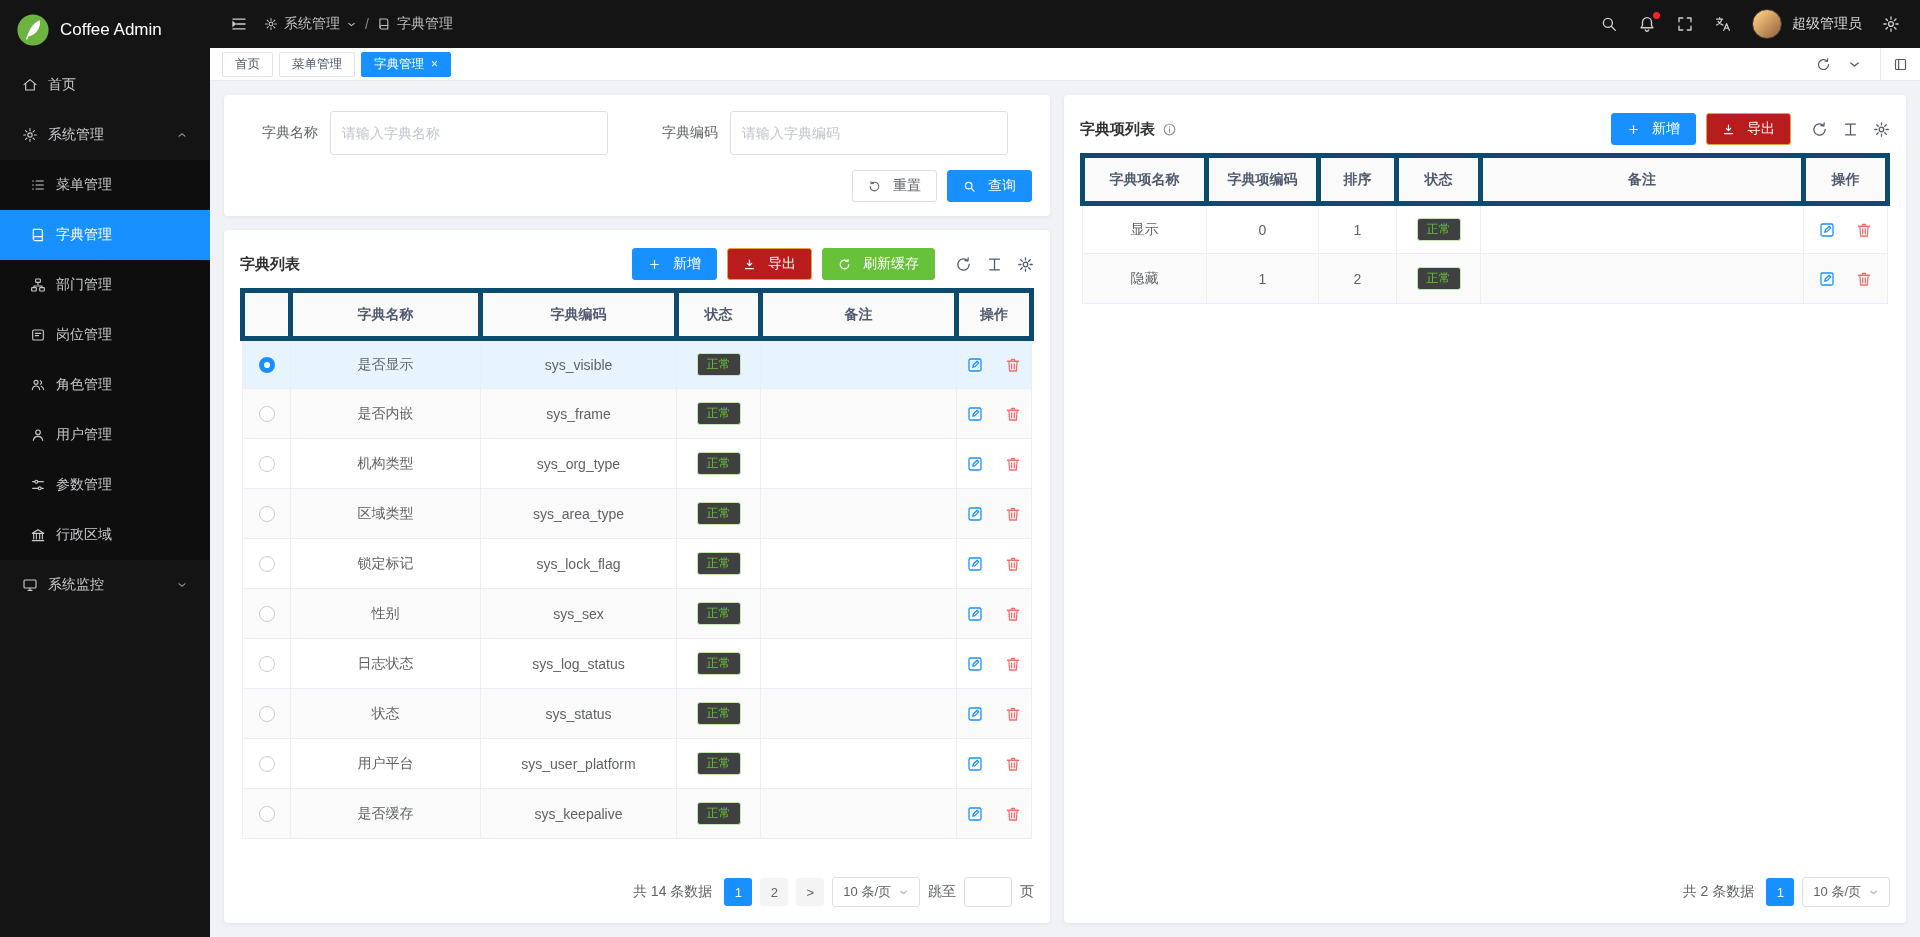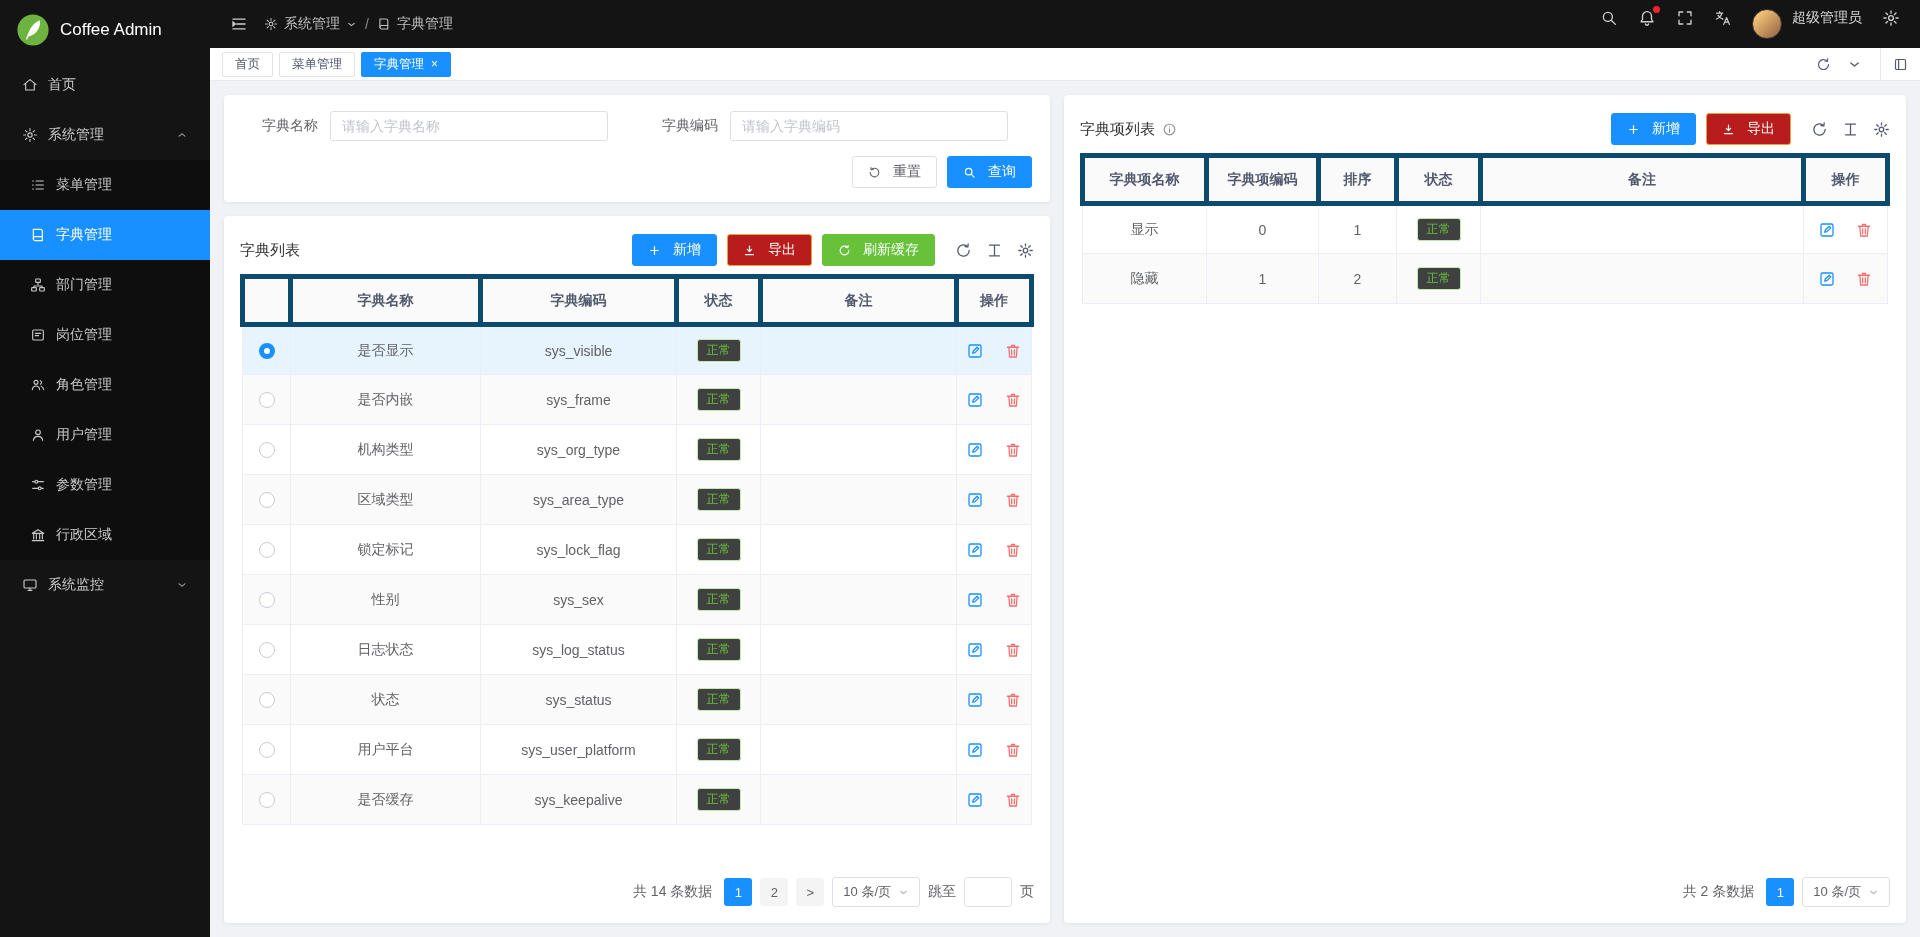--- a/index.html
+++ b/index.html
@@ -21,21 +21,21 @@
   .menu-item .chev{margin-left:auto;width:12px;height:12px}
 
   
   .main{flex:1;display:flex;flex-direction:column;min-width:0}
   .topbar{height:48px;background:#141414;color:#cfcfcf;display:flex;align-items:center;padding:0 20px;gap:16px;flex-shrink:0}
   .topbar .ic{width:18px;height:18px}
   .crumbs{display:flex;align-items:center;gap:8px;font-size:14px;color:#bfbfbf}
   .crumb{display:flex;align-items:center;gap:6px;cursor:pointer}
   .crumb .ic{width:14px;height:14px}
   .crumb-sep{color:#8c8c8c}
-  .topbar-right{margin-left:auto;display:flex;gap:20px}
+  .topbar-right{margin-left:auto;display:flex;align-items:center;gap:20px}
   .top-icon{cursor:pointer;display:inline-flex}
   .bell-wrap{position:relative}
   .red-dot{position:absolute;top:-3px;right:-4px;width:7px;height:7px;border-radius:50%;background:#f5222d}
   .avatar{width:30px;height:30px;border-radius:50%;background:linear-gradient(135deg,#f2c078 20%,#a8764a 80%);display:inline-block;border:1px solid #3a3a3a}
   .username{color:#d8d8d8;font-size:14px;margin-left:-10px}
 
   
   .tabbar{height:33px;background:#fff;border-bottom:1px solid #e8eaec;display:flex;align-items:center;padding:0 0 0 12px;gap:6px;flex-shrink:0}
   .tab{height:25px;display:inline-flex;align-items:center;gap:7px;padding:0 12px;border:1px solid #e0e2e6;border-radius:2px;background:#fff;color:#515a6e;font-size:12.5px;cursor:pointer;white-space:nowrap}
   .tab.active{background:#1890ff;border-color:#1890ff;color:#fff}
@@ -48,34 +48,34 @@
   
   .content{flex:1;display:flex;gap:14px;padding:14px;min-height:0}
   .left-col{width:826px;flex-shrink:0;display:flex;flex-direction:column;gap:14px;min-height:0}
   .card{background:#fff;border-radius:4px;box-shadow:0 1px 4px rgba(0,21,41,.07)}
 
   
   .search-card{padding:16px 18px 14px}
   .form-row{display:flex;gap:34px}
   .form-item{display:flex;align-items:center}
   .form-label{width:88px;text-align:right;padding-right:12px;color:#606266;font-size:14px;white-space:nowrap}
-  .input{width:278px;height:30px;border:1px solid #dcdfe6;border-radius:3px;padding:0 11px;font-size:14px;color:#606266;outline:none;background:#fff}
+  .input{width:278px;height:44px;border:1px solid #dcdfe6;border-radius:3px;padding:0 11px;font-size:14px;color:#606266;outline:none;background:#fff}
   .input::placeholder{color:#c0c4cc}
   .btn-row{display:flex;justify-content:flex-end;gap:10px;margin-top:15px}
   .btn{height:32px;display:inline-flex;align-items:center;gap:12px;padding:0 15px;border-radius:3px;font-size:14px;border:1px solid #dcdfe6;background:#fff;color:#606266;cursor:pointer;white-space:nowrap}
   .btn .ic{width:13px;height:13px}
   .btn.primary{background:#1890ff;border-color:#1890ff;color:#fff}
   .btn.warning{background:#b91c1c;border-color:#e6a23c;color:#fff}
   .btn.success{background:#67c23a;border-color:#67c23a;color:#fff}
 
   
   .list-card{flex:1;display:flex;flex-direction:column;padding:10px 16px 6px;min-height:0}
   .right-card{flex:1;display:flex;flex-direction:column;padding:10px 16px 6px;min-height:0}
   .card-header{height:48px;display:flex;align-items:center;flex-shrink:0}
-  .card-title{font-size:15px;font-weight:400;color:#303133;display:flex;align-items:center;gap:7px}
+  .card-title{font-size:15px;font-weight:700;color:#303133;display:flex;align-items:center;gap:7px}
   .card-title .ic{width:15px;height:15px;color:#909399}
   .header-actions{margin-left:auto;display:flex;align-items:center;gap:10px}
   .tool-group{display:flex;align-items:center;gap:14px;margin-left:10px;color:#515a6e}
   .tool-group .ic{width:17px;height:17px;cursor:pointer}
 
   
   table{width:100%;border-collapse:collapse;table-layout:fixed}
   th{height:48px;background:#fafafa;border:5px solid #0c4a6e;font-size:14px;font-weight:700;color:#515a6e;text-align:center;white-space:nowrap}
   td{height:50px;border:1px solid #ebeef5;font-size:14px;color:#606266;text-align:center;white-space:nowrap;overflow:hidden}
   tbody tr:nth-child(even){background:#fafafa}

